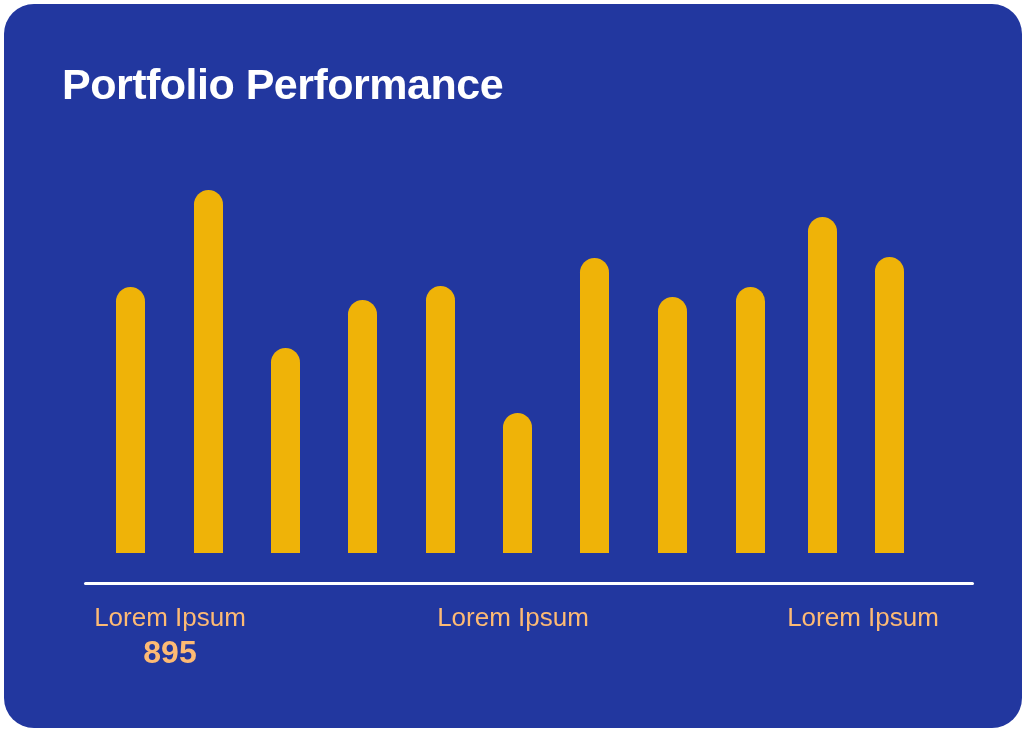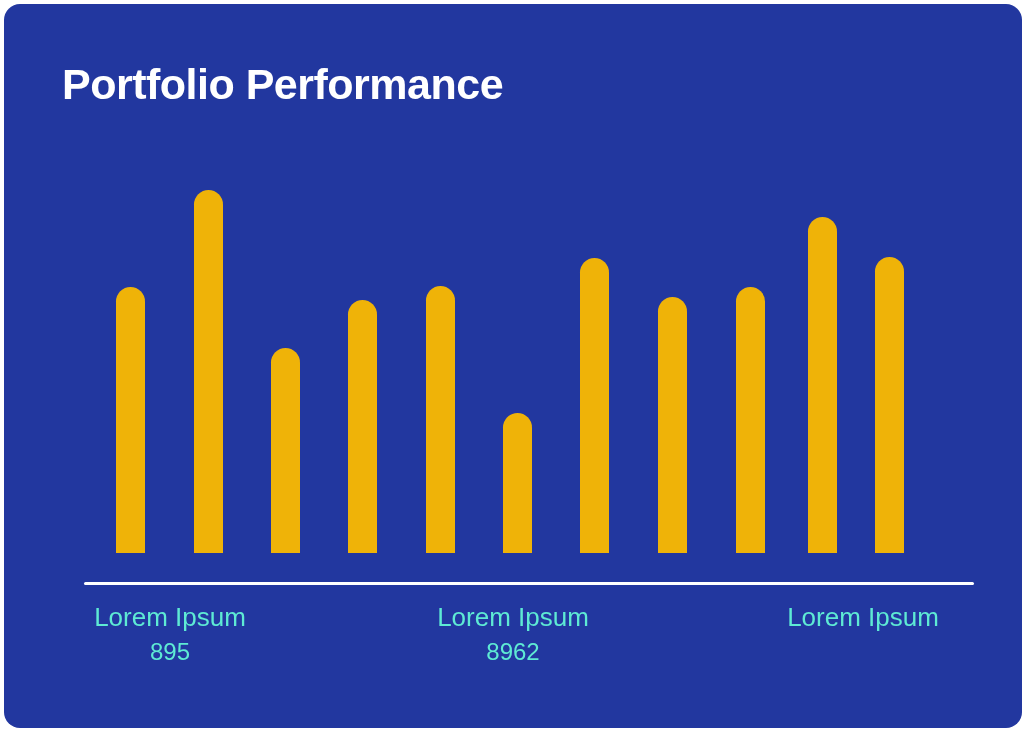--- a/index.html
+++ b/index.html
@@ -71,41 +71,41 @@
     position: absolute;
     left: 0px;
     top: 596px;
     width: 1018px;
     height: 90px;
   }
 
   .axis-group {
     position: absolute;
     text-align: center;
-    color: #5eead4;
+    color: #fdba74;
   }
 
   .axis-group .cat-name {
     font-size: 26px;
     font-weight: normal;
     line-height: 34px;
     white-space: nowrap;
   }
 
   .axis-group .cat-value {
-    font-size: 24px;
-    font-weight: normal;
+    font-size: 32px;
+    font-weight: bold;
     line-height: 36px;
     white-space: nowrap;
   }
 </style>
 </head>
 <body>
 
-<div class="card" style="background: rgb(34, 55, 159); border-radius: 16px;">
+<div class="card" style="background: rgb(34, 55, 159); border-radius: 30px;">
 
   <div class="chart-title">Portfolio Performance</div>
 
   <div class="plot-area">
     <div class="bar" style="width: 29px; height: 266px; left: 112px; top: 283px; background: rgb(239, 179, 8); border-top-left-radius: 14.5px; border-top-right-radius: 14.5px;"></div>
     <div class="bar" style="width: 29px; height: 363px; left: 190px; top: 186px; background: rgb(239, 179, 8); border-top-left-radius: 14.5px; border-top-right-radius: 14.5px;"></div>
     <div class="bar" style="width: 29px; height: 205px; left: 267px; top: 344px; background: rgb(239, 179, 8); border-top-left-radius: 14.5px; border-top-right-radius: 14.5px;"></div>
     <div class="bar" style="width: 29px; height: 253px; left: 344px; top: 296px; background: rgb(239, 179, 8); border-top-left-radius: 14.5px; border-top-right-radius: 14.5px;"></div>
     <div class="bar" style="width: 29px; height: 267px; left: 422px; top: 282px; background: rgb(239, 179, 8); border-top-left-radius: 14.5px; border-top-right-radius: 14.5px;"></div>
     <div class="bar" style="width: 29px; height: 140px; left: 499px; top: 409px; background: rgb(239, 179, 8); border-top-left-radius: 14.5px; border-top-right-radius: 14.5px;"></div>
@@ -118,20 +118,19 @@
 
   <div class="axis-line" style="background: rgb(255, 255, 255);"></div>
 
   <div class="axis-labels">
     <div class="axis-group" style="width: 300px; left: 16px; top: 0px;">
       <div class="cat-name">Lorem Ipsum</div>
       <div class="cat-value">895</div>
     </div>
     <div class="axis-group" style="width: 300px; left: 359px; top: 0px;">
       <div class="cat-name">Lorem Ipsum</div>
-      <div class="cat-value">8962</div>
     </div>
     <div class="axis-group" style="width: 300px; left: 709px; top: 0px;">
       <div class="cat-name">Lorem Ipsum</div>
     </div>
   </div>
 
 </div>
 
 </body></html>

